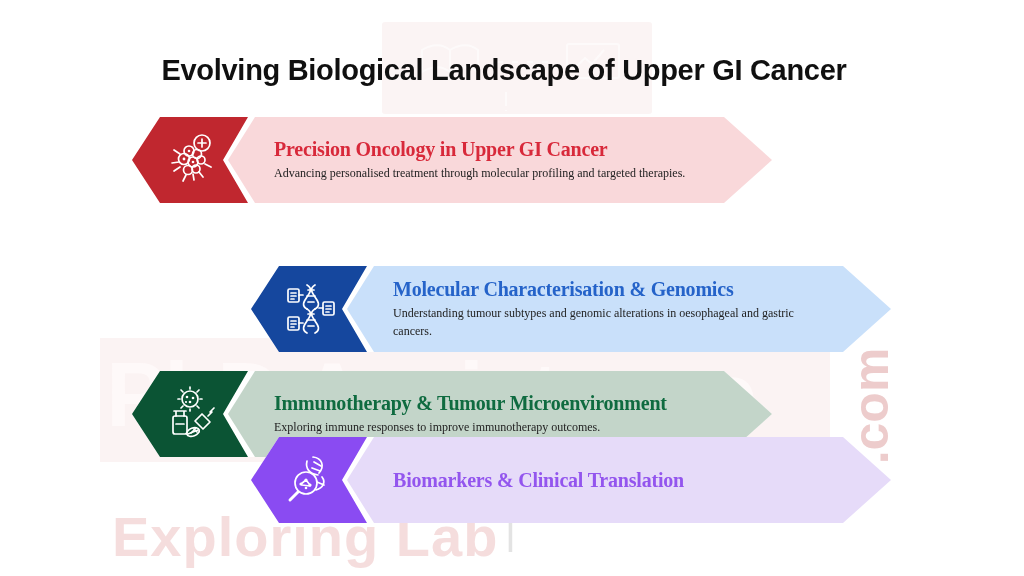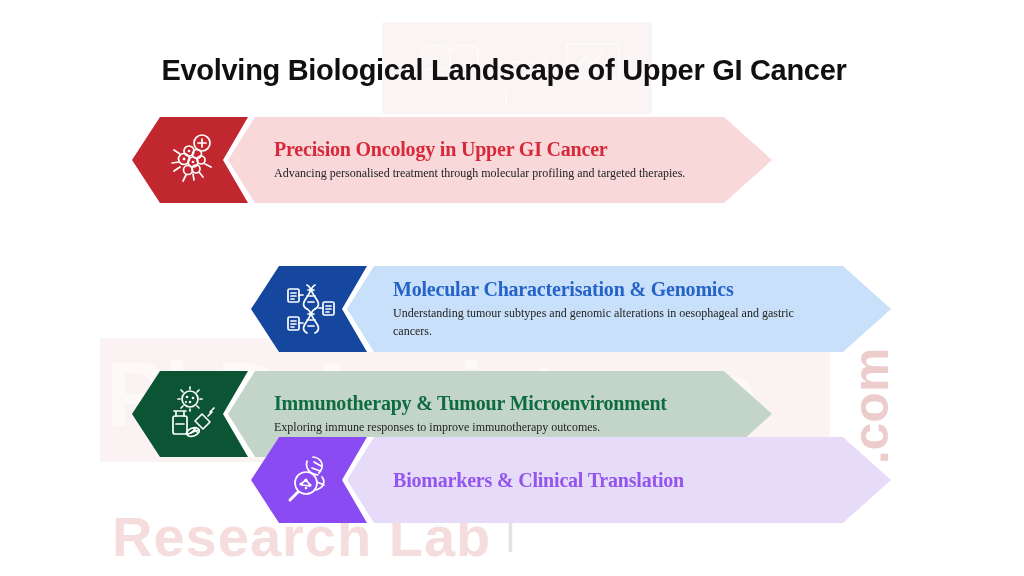--- a/index.html
+++ b/index.html
@@ -89,21 +89,21 @@
         <rect x="185" y="22" width="52" height="34" rx="2"></rect>
         <path d="M195 44l8-8 7 6 12-14"></path>
         <path d="M124 70v14M124 88v1"></path>
         <path d="M115 40h6M130 40h6M145 40h6M160 40h6"></path>
       </g>
     </svg>
   </div>
   <div class="wm wm-band"></div>
   <div class="wm wm-brand">PhD Assistance</div>
   <div class="wm wm-com">.com</div>
-  <div class="wm wm-research">Research Lab</div>
+  <div class="wm wm-research">Exploring Lab</div>
   <div class="wm wm-tagline-wrap">
     <span class="wm-sep">|</span>
   </div>
 
   <div class="title">Evolving Biological Landscape of Upper GI Cancer</div>
 
   <div class="row" style="left: 132px; top: 117px; --chev: #C0272F; --banner: #F9D8DA; --head: #D8293A;">
     <div class="row-bg"></div>
     <div class="banner">
       <div class="banner-content">

